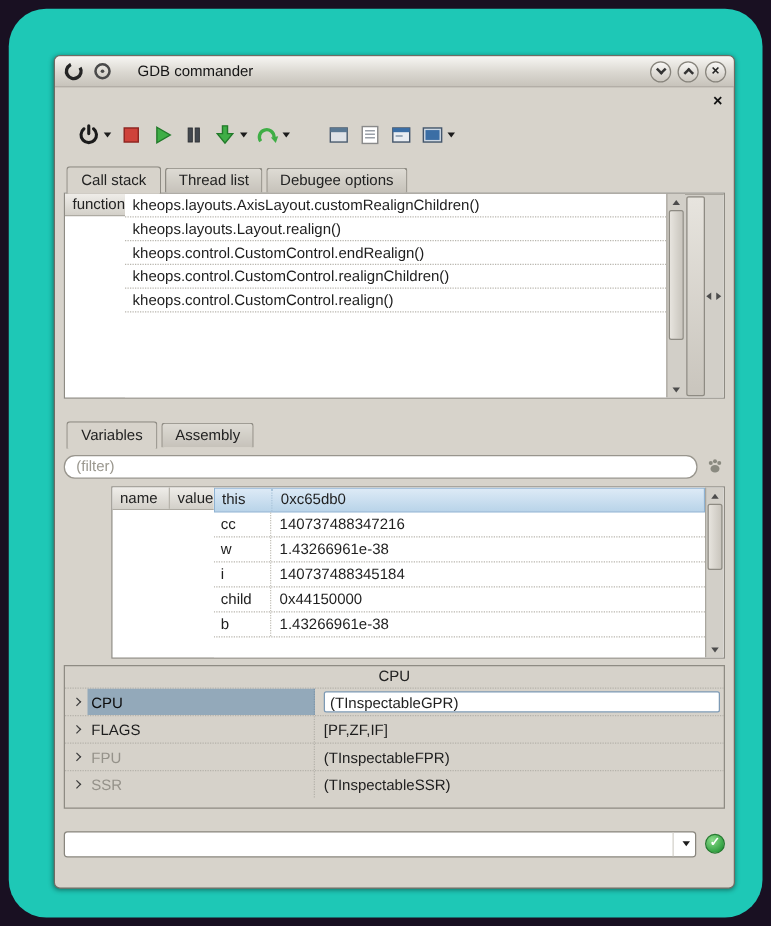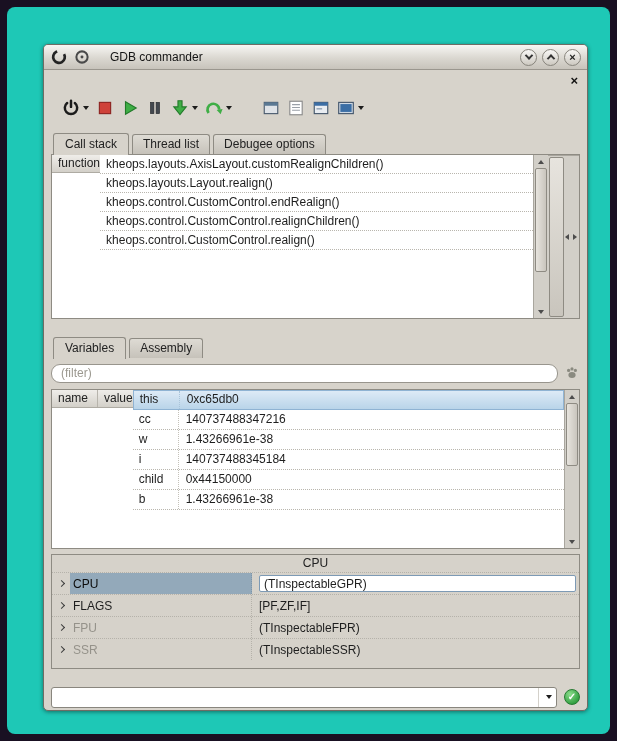--- a/index.html
+++ b/index.html
@@ -5,21 +5,21 @@
   * { box-sizing: border-box; margin: 0; padding: 0; }
   html,body { width:617px; height:741px; }
   body {
     background:#191022;
     font-family:"Liberation Sans", sans-serif;
     position:relative;
     overflow:hidden;
   }
   .teal-frame {
     position:absolute; left:7px; top:7px; width:603px; height:727px;
-    background:#1ec8b6; border-radius:8px;
+    background:#1ec8b6; border-radius:30px;
   }
   .window {
     position:absolute; left:36px; top:37px; width:545px; height:667px;
     background:#d7d3cb; border:1px solid #6f6c64; border-radius:5px;
     box-shadow:0 1px 4px rgba(0,0,0,.45);
   }
   
   .titlebar {
     height:25px; border-radius:4px 4px 0 0;
     background:linear-gradient(#f7f6f3,#dad7d0 55%,#c7c3bb);
@@ -96,21 +96,21 @@
   .hs-btn { width:14px; display:flex; align-items:center; justify-content:center; }
   
   .filter-row { height:20px; margin:5px 0 6px; display:flex; align-items:center; gap:6px; }
   .filter-input {
     flex:1; height:19px; border:1px solid #98958d; border-radius:9px;
     padding:0 9px; font-size:12px; color:#333; background:#fff; outline:none;
     font-family:"Liberation Sans", sans-serif;
   }
   .filter-input::placeholder { color:#9b988f; }
   
-  .var-panel { height:160px; }
+  .var-panel { height:138px;margin-left:38px; }
   .var-row { display:flex; height:20px; border-bottom:1px dotted #b9b6ae; font-size:12px; color:#1e1e1e; line-height:19px; }
   .var-name { width:46px; padding-left:6px; border-right:1px dotted #c4c1b9; overflow:hidden; }
   .var-value { flex:1; padding-left:7px; white-space:nowrap; overflow:hidden; }
   .var-row.selected {
     background:linear-gradient(#ddeaf6,#b9d4e9);
     border:1px solid #8fb3d3; line-height:17px;
   }
   .var-row.selected .var-name { border-right-color:#a9c4da; }
   
   .cpu-panel { height:115px; margin-top:5px; border:1px solid #8e8b83; background:#d6d2ca; display:flex; flex-direction:column; }

